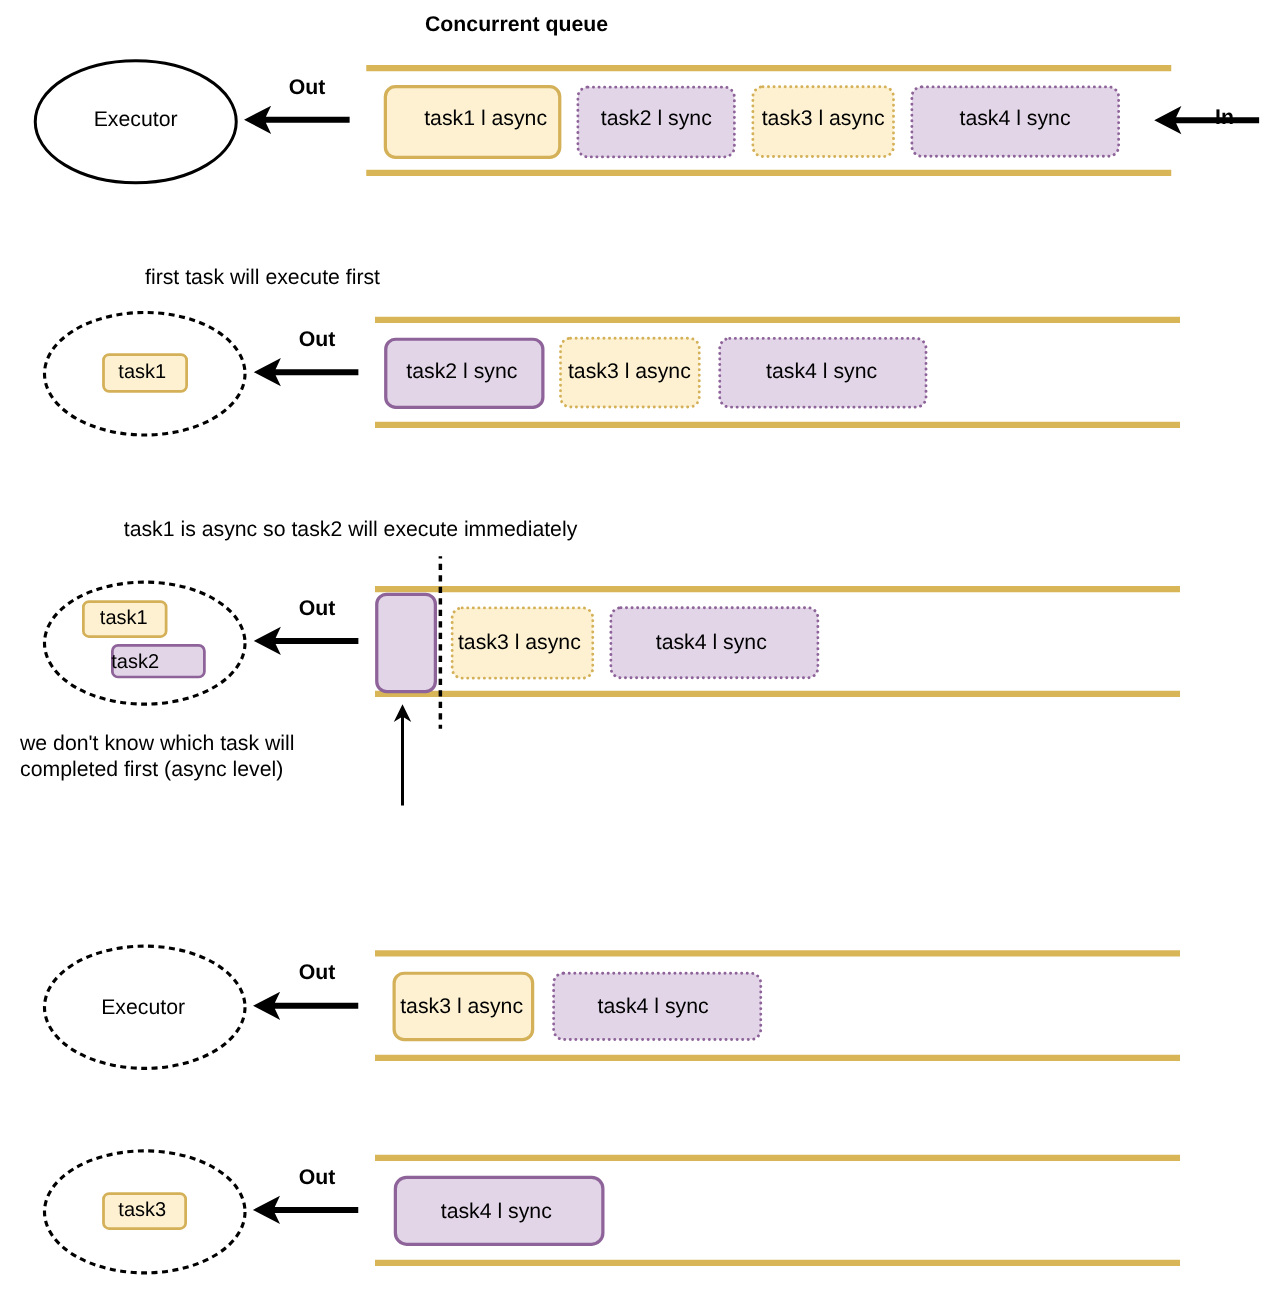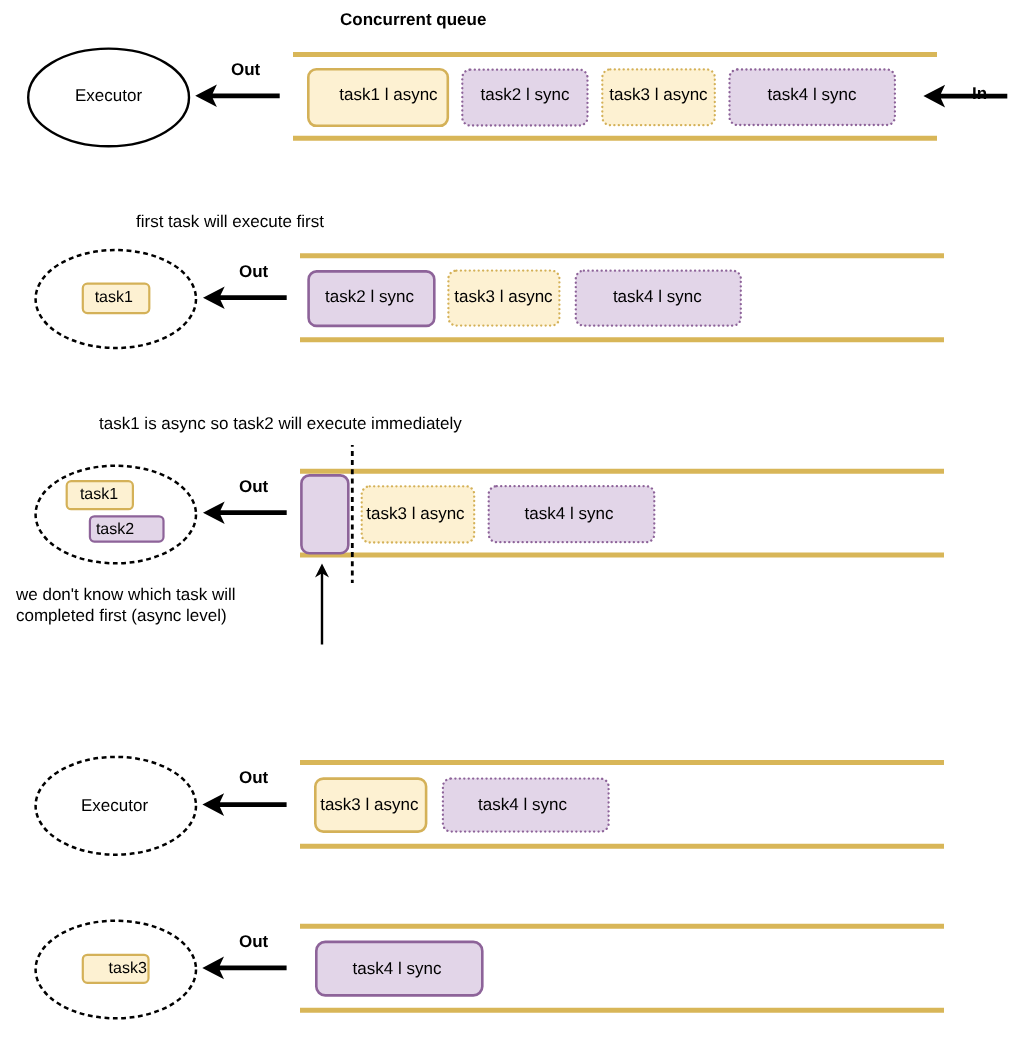--- a/index.html
+++ b/index.html
@@ -107,38 +107,38 @@
 
 <div class="lbl t-title" style="left:318px;top:11.1px;">Concurrent queue</div>
 <div class="lbl t-node" style="left:26.5px;top:87.3px;width:164px;text-align:center;">Executor</div>
 <div class="lbl t-out" style="left:231px;top:60.6px;">Out</div>
 <div class="lbl t-out" style="left:972px;top:60.9px;margin-top:24px;">In</div>
 <div class="lbl t-task" style="left:308px;top:86.3px;width:161px;text-align:center;">task1 l async</div>
 <div class="lbl t-task" style="left:462px;top:86.3px;width:126px;text-align:center;">task2 l sync</div>
 <div class="lbl t-task" style="left:602px;top:86.3px;width:113px;text-align:center;">task3 l async</div>
 <div class="lbl t-task" style="left:729px;top:86.3px;width:166px;text-align:center;">task4 l sync</div>
 
-<div class="lbl t-note" style="left:116px;top:212.6px;margin-left:20px;">first task will execute first</div>
+<div class="lbl t-note" style="left:116px;top:212.6px;">first task will execute first</div>
 <div class="lbl t-out" style="left:239px;top:262.5px;">Out</div>
 <div class="lbl t-small" style="left:80.8px;top:289.7px;width:66px;text-align:center;">task1</div>
 <div class="lbl t-task" style="left:307.5px;top:288.2px;width:124px;text-align:center;">task2 l sync</div>
 <div class="lbl t-task" style="left:448px;top:288.2px;width:111px;text-align:center;">task3 l async</div>
 <div class="lbl t-task" style="left:574.8px;top:288.2px;width:165px;text-align:center;">task4 l sync</div>
 
 <div class="lbl t-note" style="left:99px;top:414.7px;">task1 is async so task2 will execute immediately</div>
 <div class="lbl t-out" style="left:239px;top:478.0px;">Out</div>
 <div class="lbl t-small" style="left:66px;top:487.2px;width:66px;text-align:center;">task1</div>
-<div class="lbl t-small" style="left:89px;top:521.5px;width:52px;text-align:center;">task2</div>
+<div class="lbl t-small" style="left:89px;top:521.5px;width:52px;">task2</div>
 <div class="lbl t-task" style="left:360px;top:505.1px;width:111px;text-align:center;">task3 l async</div>
 <div class="lbl t-task" style="left:486.5px;top:505.1px;width:165px;text-align:center;">task4 l sync</div>
 <div class="lbl t-note" style="left:16px;top:586.3px;">we don't know which task will</div>
 <div class="lbl t-note" style="left:16px;top:606.7px;">completed first (async level)</div>
 
 <div class="lbl t-out" style="left:239px;top:769.1px;">Out</div>
 <div class="lbl t-node" style="left:32px;top:797.2px;width:165px;text-align:center;">Executor</div>
 <div class="lbl t-task" style="left:313.8px;top:796.2px;width:111px;text-align:center;">task3 l async</div>
 <div class="lbl t-task" style="left:439.5px;top:796.2px;width:166px;text-align:center;">task4 l sync</div>
 
 <div class="lbl t-out" style="left:239px;top:932.5px;">Out</div>
-<div class="lbl t-small" style="left:80.8px;top:960.9px;width:66px;text-align:right;">task3</div>
+<div class="lbl t-small" style="left:80.8px;top:960.9px;width:66px;text-align:center;">task3</div>
 <div class="lbl t-task" style="left:314px;top:960.3px;width:166px;text-align:center;">task4 l sync</div>
 
 </div>
 
 </body></html>

